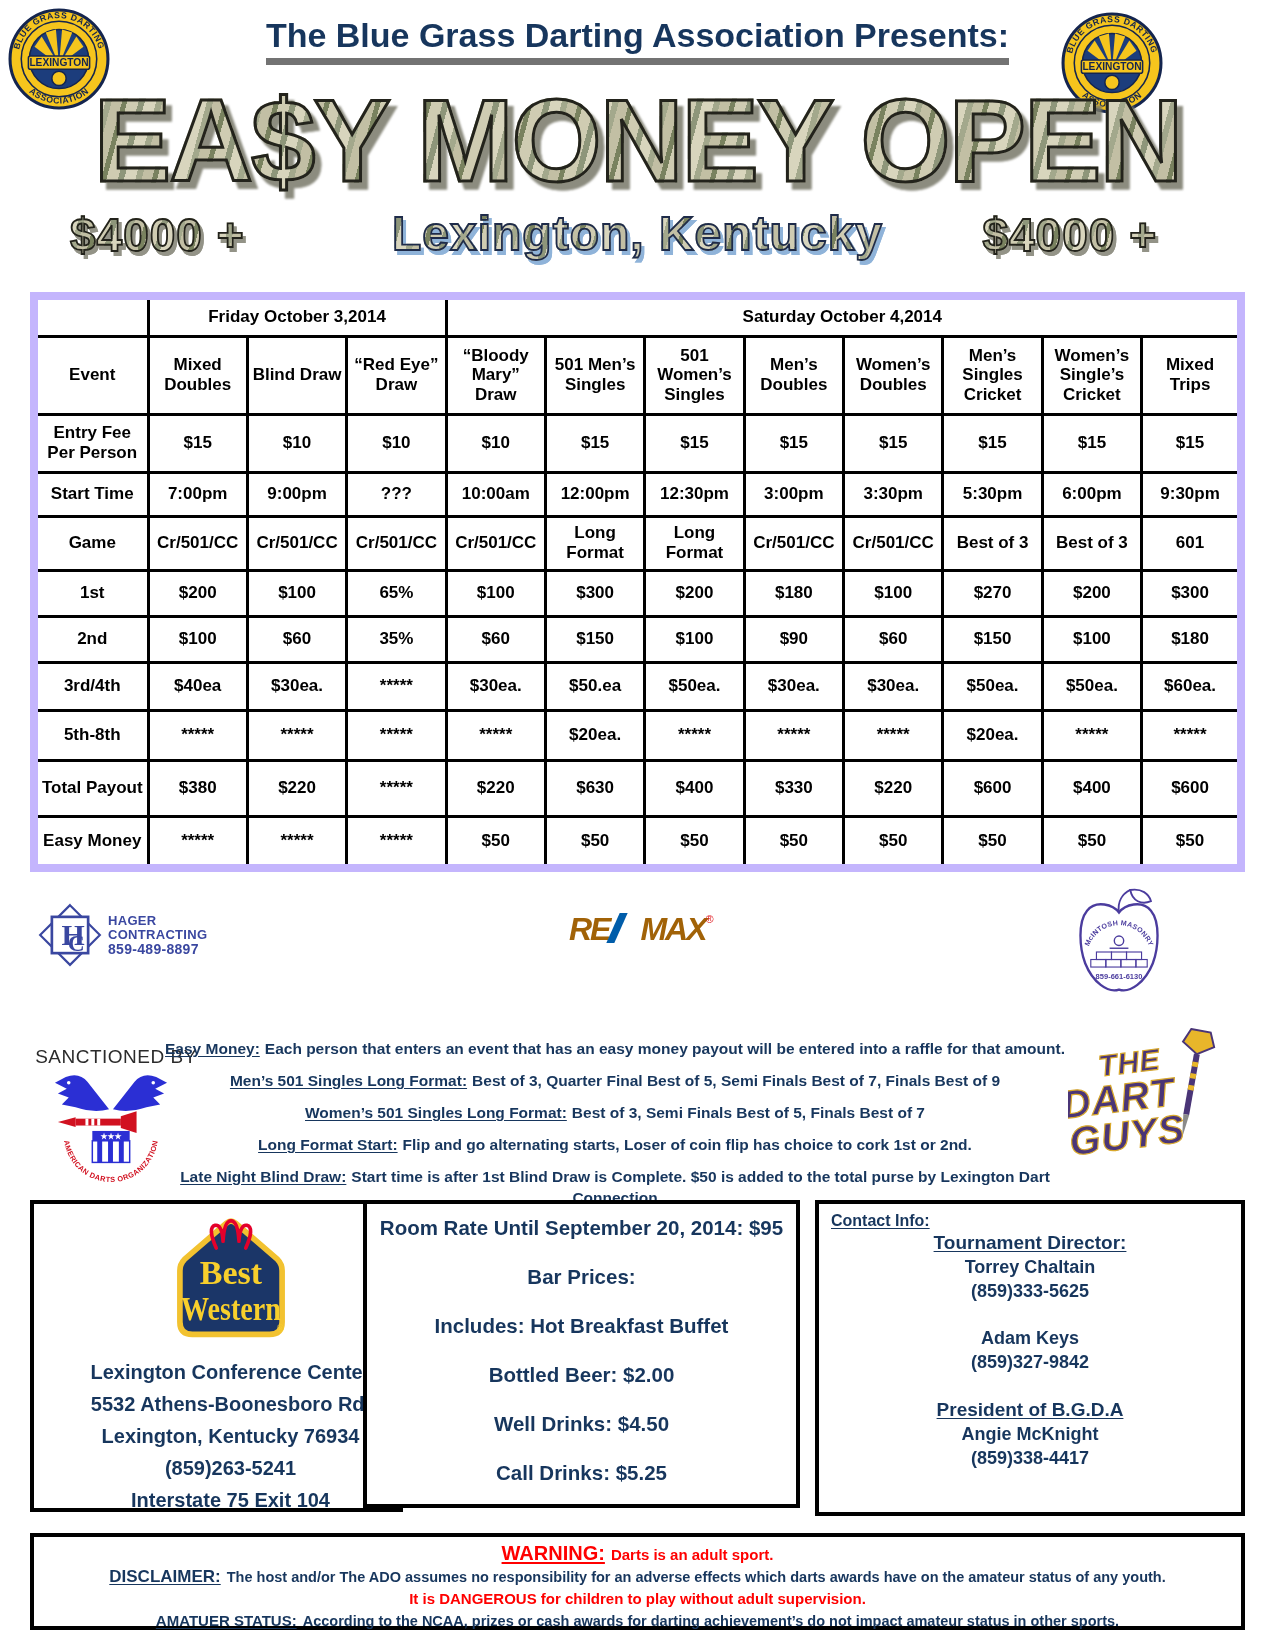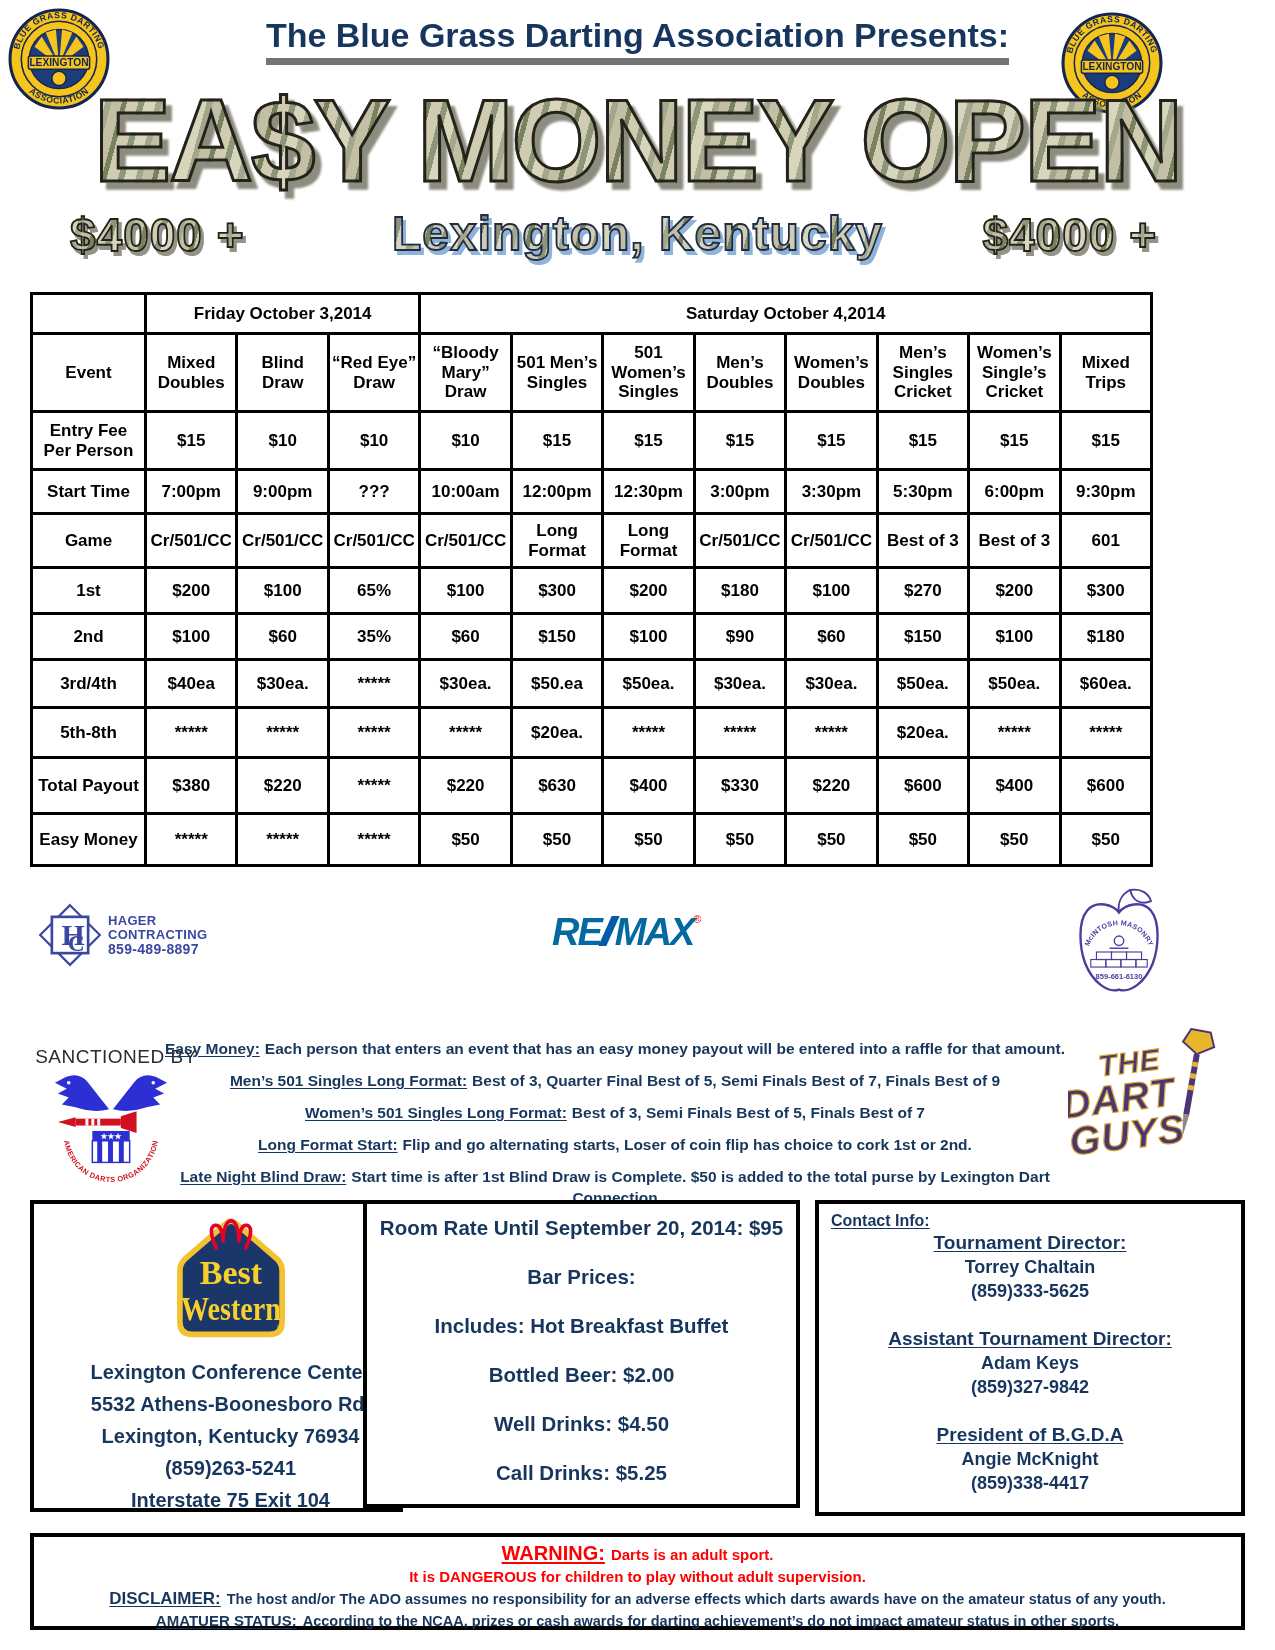--- a/index.html
+++ b/index.html
@@ -58,21 +58,21 @@
     position: absolute; top: 206px; left: 0; right: 0;
     text-align: center; font-size: 48px; letter-spacing: 1px;
     -webkit-text-stroke: 1.8px #1e2b4a;
     filter: drop-shadow(3px 4px 0 #8fb3d9);
   }
 
   
   .schedule-wrap { position: absolute; left: 30px; top: 292px; }
   table.schedule {
     border-collapse: collapse; table-layout: fixed;
-    width: 1123px; border: 1px solid #c4b5fd; background:#fff;
+    width: 1215px; border: 8px solid #c4b5fd; background:#fff;
   }
   table.schedule td {
     border: 3px solid #000; text-align: center; vertical-align: middle;
     font-weight: 700; font-size: 17px; color:#000;
     padding: 1px 2px; line-height: 1.15; overflow: hidden;
   }
   .col-label { width: 114px; }
   .schedule tbody tr:nth-child(1) td { height: 40px; }
   .schedule tbody tr:nth-child(2) td { height: 78px; }
   .schedule tbody tr:nth-child(3) td { height: 58px; }
@@ -85,21 +85,21 @@
   .schedule tbody tr:nth-child(10) td { height: 56px; }
   .schedule tbody tr:nth-child(11) td { height: 52px; }
 
   
   .hager { position: absolute; left: 38px; top: 903px; display:flex; align-items:center; gap:6px; }
   .hager svg { width: 64px; height: 64px; }
   .hager-text div { font-weight:700; font-size:13px; color:#3a47a0; line-height:14px; letter-spacing:0.3px; }
   .hager-text .hager-phone { font-size:14px; }
 
   .remax { position: absolute; left: 552px; top: 911px; display:flex; align-items:center; }
-  .remax-word { font-style: italic; font-weight: 800; font-size: 38px; color:#0369a1; letter-spacing:-2px; }
+  .remax-word { font-style: italic; font-weight: 800; font-size: 32px; color:#a16207; letter-spacing:-2px;margin-left:17px; }
   .remax-slash { display:inline-block; width:8px; height:30px; background:#005daa; transform: skewX(-24deg); margin:0 2px 4px 4px; }
   .remax-reg { font-size: 11px; color:#e11b22; align-self: flex-start; margin-top:2px; }
 
   .mcintosh { position: absolute; left: 1072px; top: 886px; width: 94px; }
   .mcintosh svg { width: 94px; height: 132px; }
   .mm-arc-text { font: 700 7.5px "Liberation Sans", sans-serif; fill:#4b3c9e; letter-spacing:0.3px; }
   .mm-phone { font: 700 8px "Liberation Sans", sans-serif; fill:#4b3c9e; }
 
   .sanctioned-label { position:absolute; left:30px; top:1046px; width:172px; text-align:center;
     font-size:19px; font-weight:500; color:#2b2b2b; letter-spacing:0.5px; }
@@ -492,38 +492,37 @@
 
   <div class="bbox contact-box">
     <div class="contact-heading">Contact Info:</div>
     <div class="contact-entries">
         <div class="contact-entry">
           <div class="contact-title">Tournament Director:</div>
           <div class="contact-name">Torrey Chaltain</div>
           <div class="contact-phone">(859)333-5625</div>
         </div>
         <div class="contact-entry">
-          <div class="contact-title">Assistant Tournament Director:</div>
           <div class="contact-name">Adam Keys</div>
           <div class="contact-phone">(859)327-9842</div>
         </div>
         <div class="contact-entry">
           <div class="contact-title">President of B.G.D.A</div>
           <div class="contact-name">Angie McKnight</div>
           <div class="contact-phone">(859)338-4417</div>
         </div>
       </div>
   </div>
 
   <div class="bbox warning-box">
     <div class="warn-line">
       <span class="warn-label">WARNING:</span><span class="warn-text">Darts is an adult sport.</span>
     </div>
-    <div class="warn-line warn-line-red">It is DANGEROUS for children to play without adult supervision.</div>
     <div class="warn-line">
       <span class="navy-label">DISCLAIMER:</span><span class="navy-text">The host and/or The ADO assumes no responsibility for an adverse effects which darts awards have on the amateur status of any youth.</span>
     </div>
+    <div class="warn-line warn-line-red">It is DANGEROUS for children to play without adult supervision.</div>
     <div class="warn-line">
       <span class="navy-label navy-label-sm">AMATUER STATUS:</span><span class="navy-text">According to the NCAA, prizes or cash awards for darting achievement’s do not impact amateur status in other sports.</span>
     </div>
   </div>
 
 </div>
 
 </body></html>

